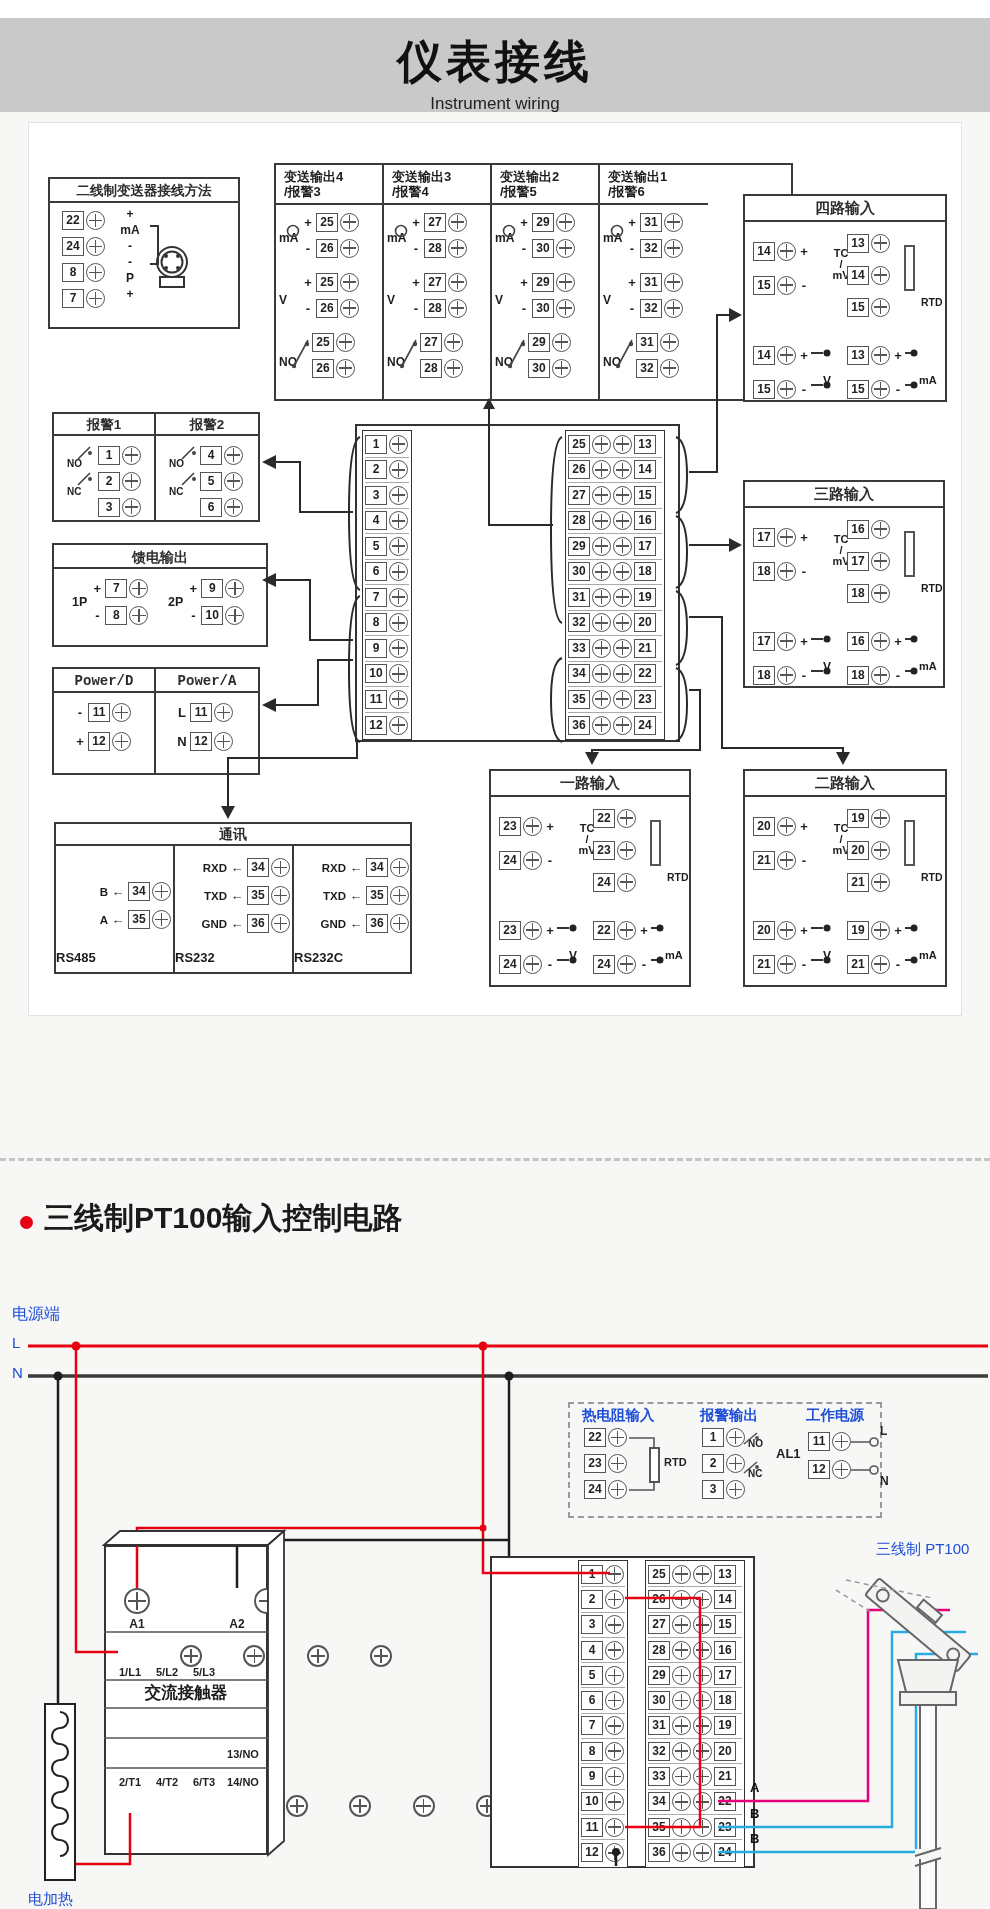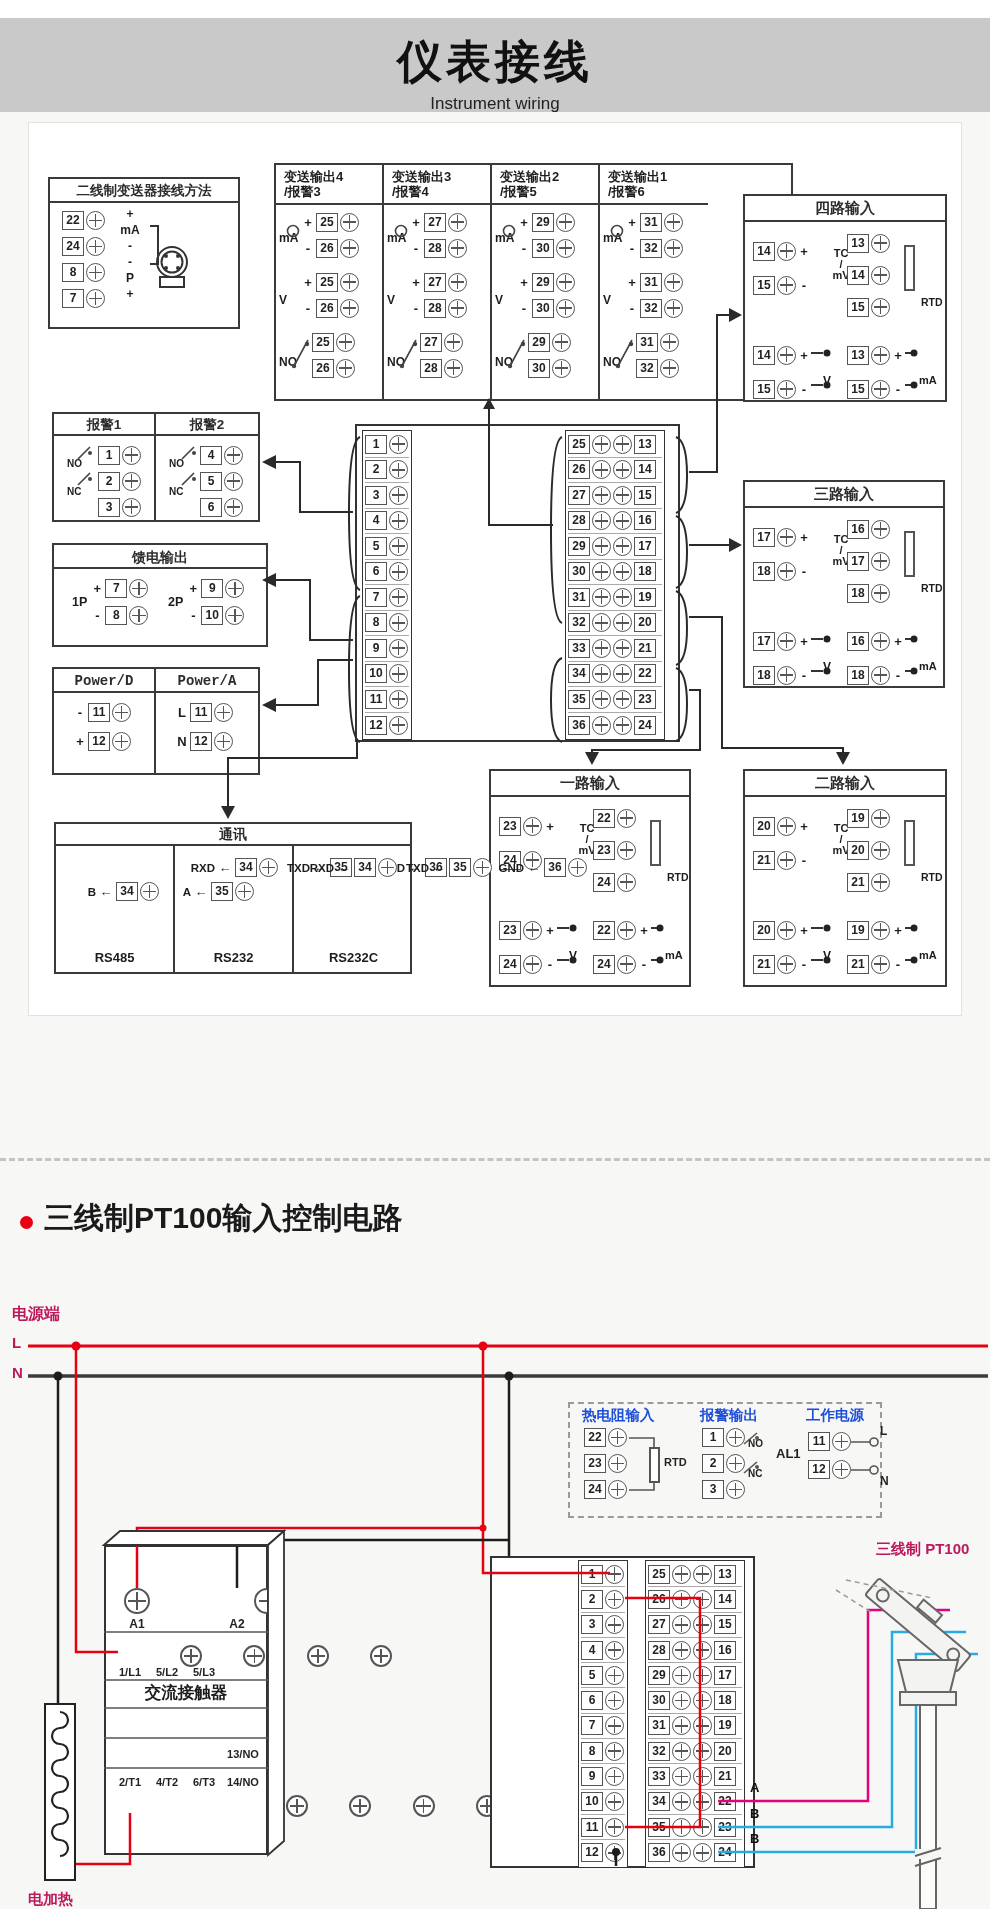--- a/index.html
+++ b/index.html
@@ -74,41 +74,41 @@
 #pw{left:52px;top:667px;width:208px;height:108px;display:flex}
 .pwcol{width:104px;position:relative;border-right:2px solid #3a3a3a}
 .pwcol:last-child{border-right:none}
 .pwcol .hd{font-size:14px;font-family:"Liberation Mono","DejaVu Sans Mono",monospace;font-weight:700}
 .pwrows{position:absolute;left:20px;top:34px;display:flex;flex-direction:column;gap:10px}
 
 #cm{left:54px;top:822px;width:358px;height:152px}
 #cm .hd{height:22px;line-height:20px}
 .cmcol{position:absolute;top:22px;bottom:0;width:119px;border-right:2px solid #3a3a3a}
 .cmcol.c3{border-right:none}
-.cmrows{position:absolute;left:8px;display:flex;flex-direction:row;}
+.cmrows{position:absolute;left:20px;display:flex;flex-direction:column;gap:9px}
 .cmrows .sigw{width:32px;text-align:right;font-size:11.5px;font-weight:700;flex:none}
 .cmrows .ar{font-size:13px;flex:none;width:16px;text-align:center}
-.cmcap{position:absolute;left:0;right:0;top:104px;text-align:center;font-size:13px;font-weight:700}
+.cmcap{position:absolute;left:0;right:0;top:104px;text-align:left;font-size:13px;font-weight:700}
 
 .strip{position:absolute;border:1.6px solid #333;background:#fff;padding:1px 2px}
 .srow{display:flex;align-items:center;gap:2px;border-bottom:1px solid #aaa}
 .strip.t1 .srow{height:25.5px}
 .strip.b2 .srow{height:25.3px}
 .srow:last-child{border-bottom:none}
 #stripbox{position:absolute;left:355px;top:424px;width:325px;height:318px;border:2px solid #333;background:#fff}
 #stripbox2{position:absolute;left:490px;top:1556px;width:265px;height:312px;border:2px solid #333;background:#fff}
 
 #notes{position:absolute;left:55px;top:1030px;width:900px;font-size:26px;font-weight:600;color:#161616}
 #notes p{margin:0;line-height:40px;letter-spacing:.5px}
 #divider{position:absolute;left:0;top:1158px;width:990px;border-top:3px dashed #c4c4c4}
 
 #s2t{position:absolute;left:44px;top:1198px;font-size:30px;font-weight:600;color:#1a1a1a}
 #s2b{position:absolute;left:20px;top:1216px;width:13px;height:13px;border-radius:50%;background:#e60012}
 #s2s{position:absolute;left:78px;top:1248px;font-size:23px;font-weight:700;color:#111}
-.slab{position:absolute;font-weight:700;color:#be185d}
+.slab{position:absolute;font-weight:400;color:#1d4ed8}
 #dashedbox{position:absolute;left:568px;top:1402px;width:314px;height:116px;border:2px dashed #9a9a9a}
 .dbt{position:absolute;top:1406px;font-size:14.5px;font-weight:700;color:#1d4ed8}
 .dbrows{position:absolute;display:flex;flex-direction:column;gap:7px}
 .dbrows .trow{height:19px}
 
 #ct{position:absolute;left:104px;top:1545px;width:164px;height:310px;border:2px solid #333;background:#fff}
 .ctlab{position:absolute;font-size:11px;font-weight:600;text-align:center;color:#222}
 #cttitle{position:absolute;left:104px;top:1682px;width:164px;text-align:center;font-size:16.5px;font-weight:600}
 
 #heat{position:absolute;left:44px;top:1703px;width:32px;height:178px;border:2px solid #222;background:#fff}

